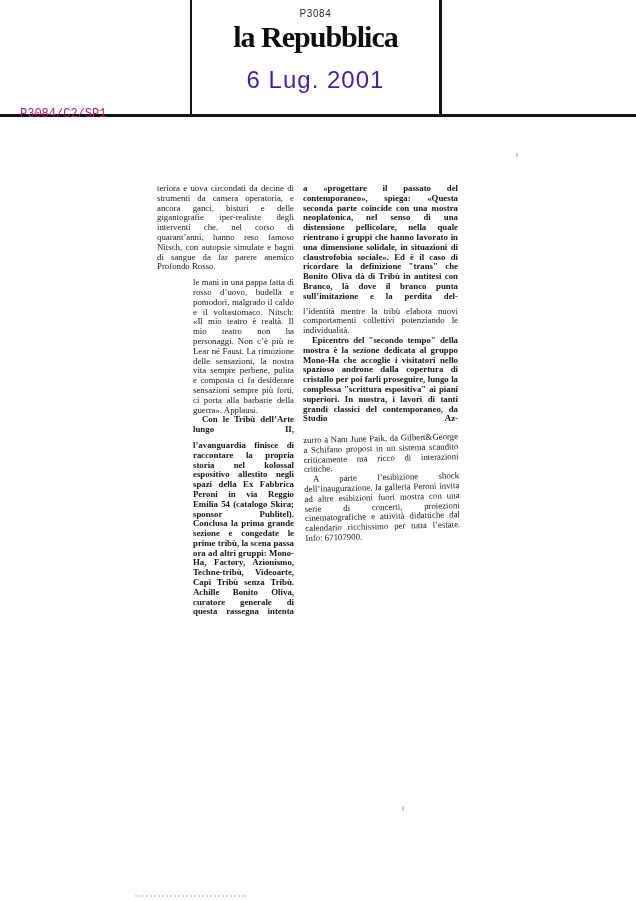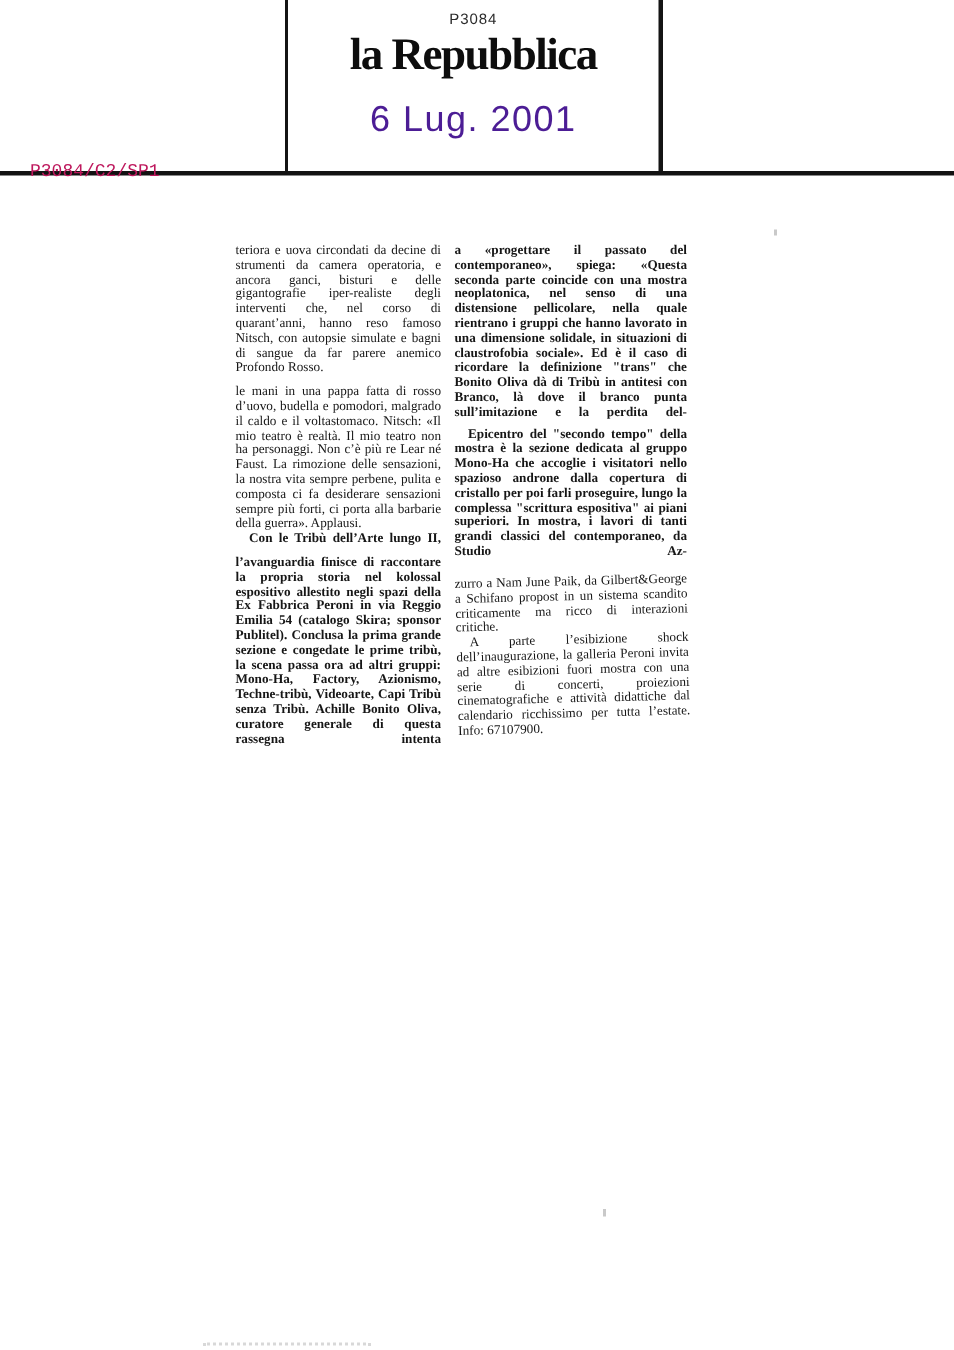--- a/index.html
+++ b/index.html
@@ -28,28 +28,28 @@
     margin-top:15px;font-family:"Liberation Sans",sans-serif;
     font-size:24px;letter-spacing:1px;color:#4c1d95;line-height:24px;
   }
   .archive-label{
     position:absolute;left:20px;top:93px;
     font-family:"Liberation Mono","DejaVu Sans Mono",monospace;
     font-size:12px;color:#be185d;margin-top:14px;
   }
   
   .col{
-    position:absolute;top:162px;
+    position:absolute;top:184px;
     font-size:8.8px;line-height:9.8px;color:#161616;
     text-align:justify;hyphens:auto;-webkit-hyphens:auto;
   }
   .col.left{left:157px;width:137px;}
   .col.right{left:303px;width:155px;}
   .strip{position:relative;}
-  .col.left .strip+.strip{margin-top:6px;}
+  .col.left .strip+.strip{margin-top:6px;margin-left:36px;}
   .col.right .strip+.strip{margin-top:5px;}
   .col.right .strip.tilt{margin-top:12px;transform:rotate(-1.4deg);transform-origin:left top;}
   .strip p{margin:0;}
   .strip p.indent{text-indent:9px;}
   .strip p.cont{text-align-last:justify;font-weight:bold;}
   
   .bottom-dots{
     position:absolute;left:135px;top:895px;width:112px;height:0;
     border-top:2px dotted #cfcfcf;opacity:.8;
   }
@@ -82,20 +82,21 @@
   <div class="strip">
     <p class="cont">l’avanguardia finisce di raccontare la propria storia nel kolossal espositivo allestito negli spazi della Ex Fabbrica Peroni in via Reggio Emilia 54 (catalogo Skira; sponsor Publitel). Conclusa la prima grande sezione e congedate le prime tribù, la scena passa ora ad altri gruppi: Mono-Ha, Factory, Azionismo, Techne-tribù, Videoarte, Capi Tribù senza Tribù. Achille Bonito Oliva, curatore generale di questa rassegna intenta</p>
   </div>
 </div>
 
 <div class="col right">
   <div class="strip">
     <p class="cont">a «progettare il passato del contemporaneo», spiega: «Questa seconda parte coincide con una mostra neoplatonica, nel senso di una distensione pellicolare, nella quale rientrano i gruppi che hanno lavorato in una dimensione solidale, in situazioni di claustrofobia sociale». Ed è il caso di ricordare la definizione "trans" che Bonito Oliva dà di Tribù in antitesi con Branco, là dove il branco punta sull’imitazione e la perdita del-</p>
   </div>
   <div class="strip">
+    <p>l’identità mentre la tribù elabora nuovi comportamenti collettivi potenziando le individualità.</p>
     <p class="indent cont">Epicentro del "secondo tempo" della mostra è la sezione dedicata al gruppo Mono-Ha che accoglie i visitatori nello spazioso androne dalla copertura di cristallo per poi farli proseguire, lungo la complessa "scrittura espositiva" ai piani superiori. In mostra, i lavori di tanti grandi classici del contemporaneo, da Studio Az-</p>
   </div>
   <div class="strip tilt">
     <p>zurro a Nam June Paik, da Gilbert&amp;George a Schifano propost in un sistema scandito criticamente ma ricco di interazioni critiche.</p>
     <p class="indent">A parte l’esibizione shock dell’inaugurazione, la galleria Peroni invita ad altre esibizioni fuori mostra con una serie di concerti, proiezioni cinematografiche e attività didattiche dal calendario ricchissimo per tutta l’estate. Info: 67107900.</p>
   </div>
 </div>
 
 <div class="bottom-dots"></div>
 <div class="speck a"></div>

